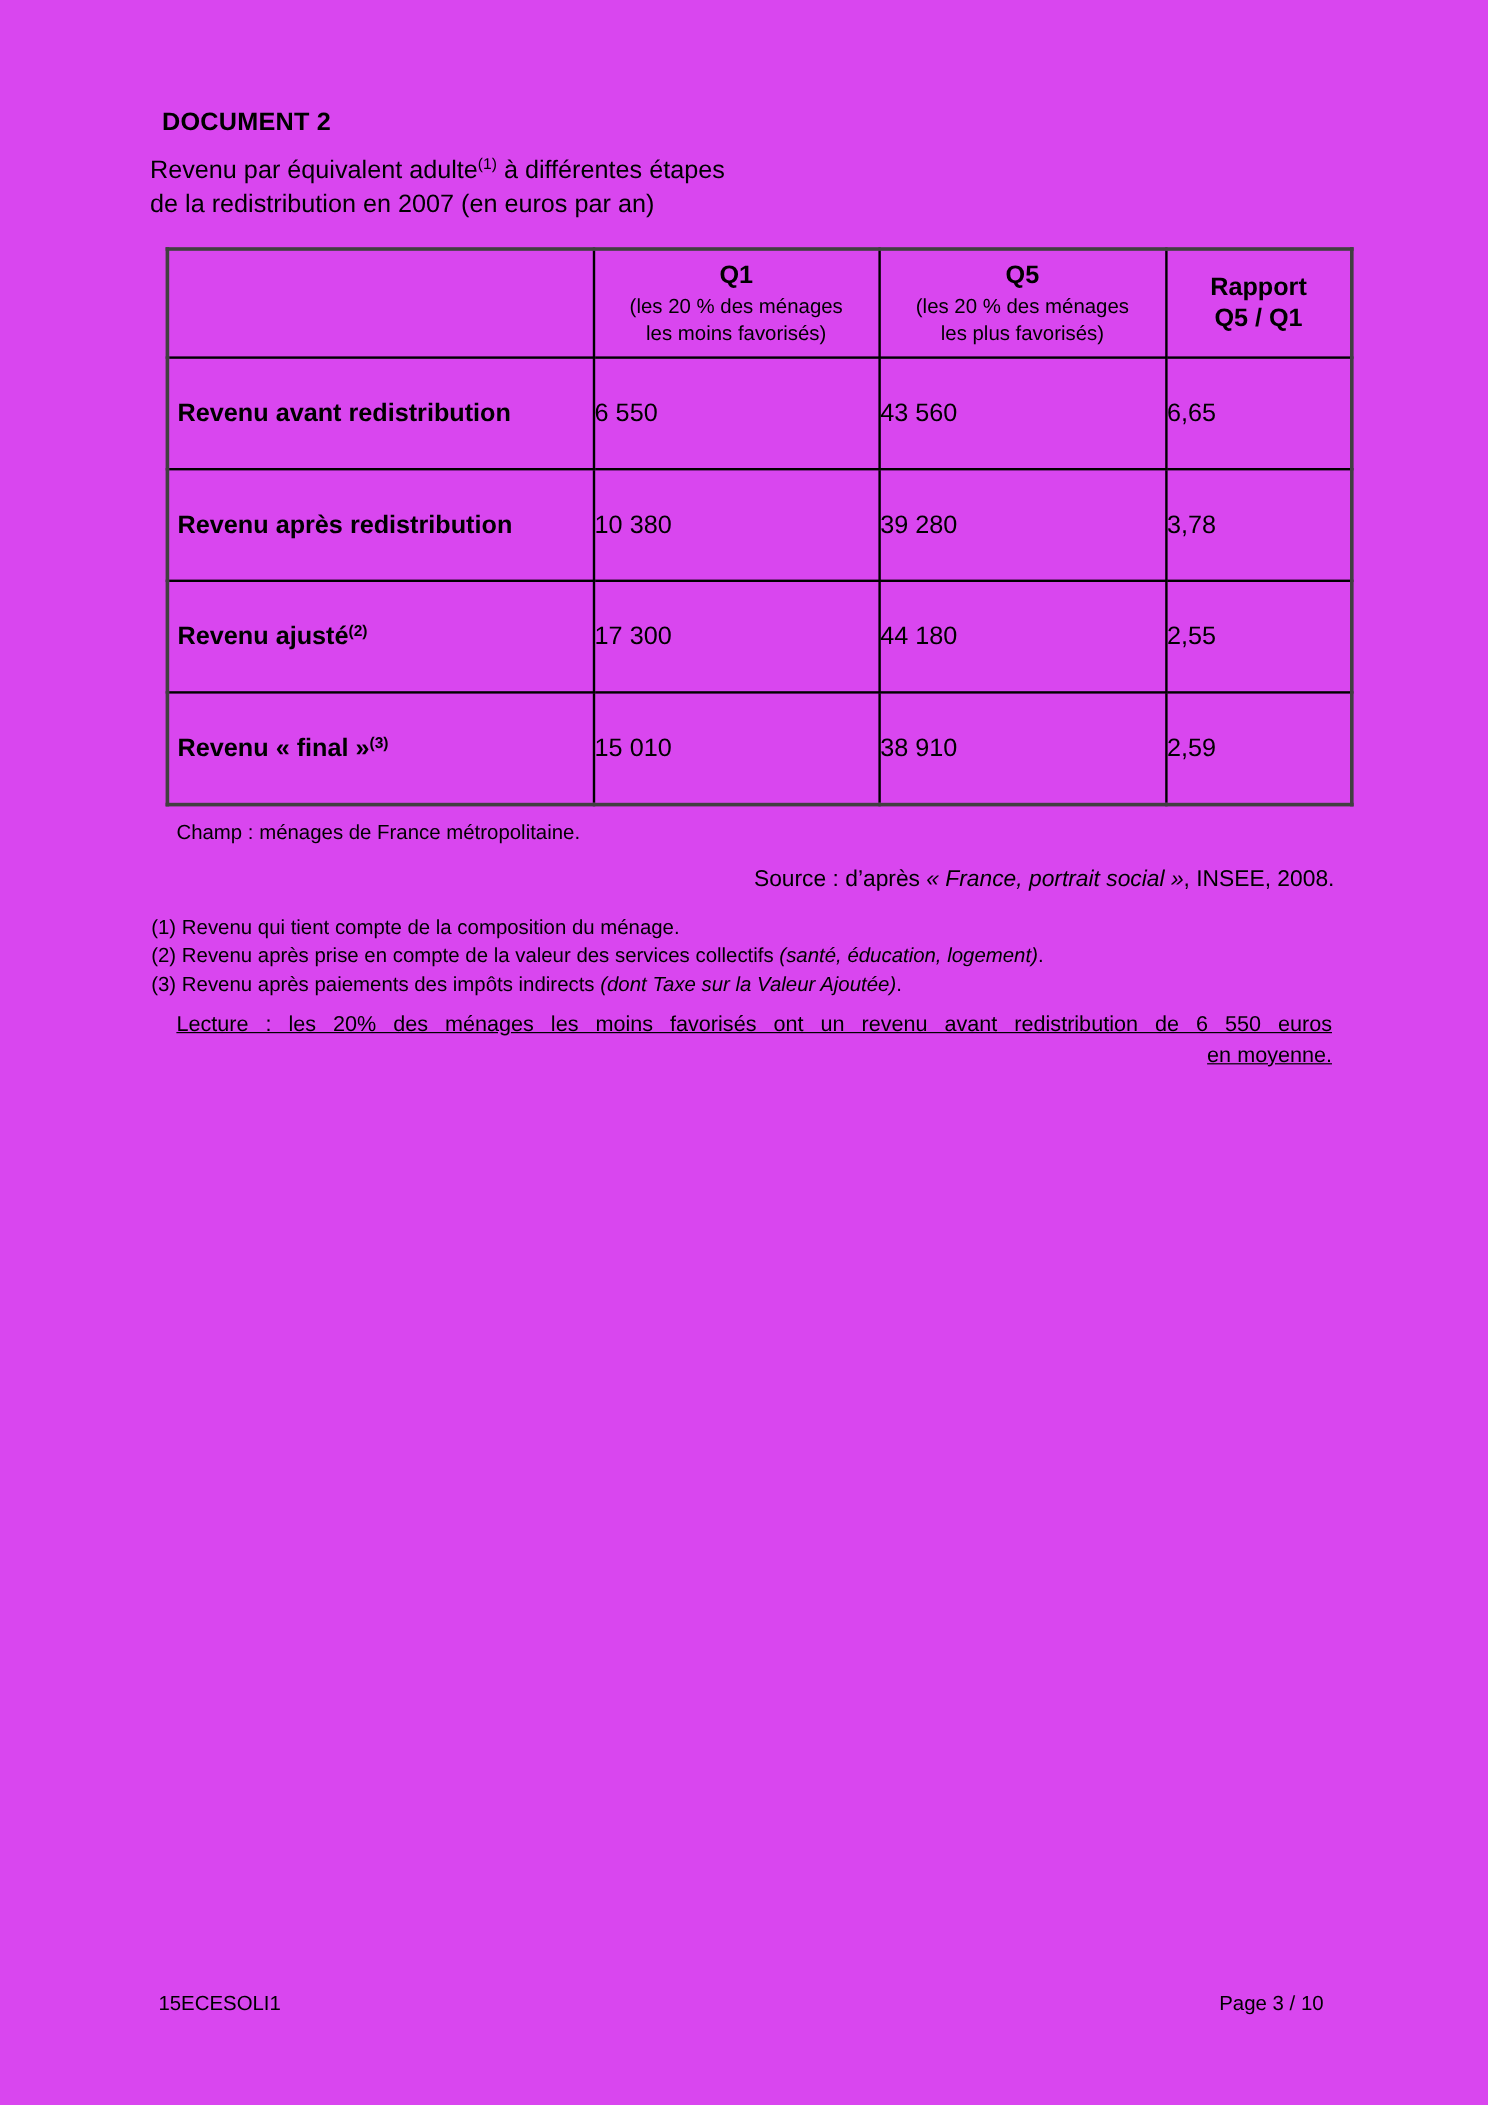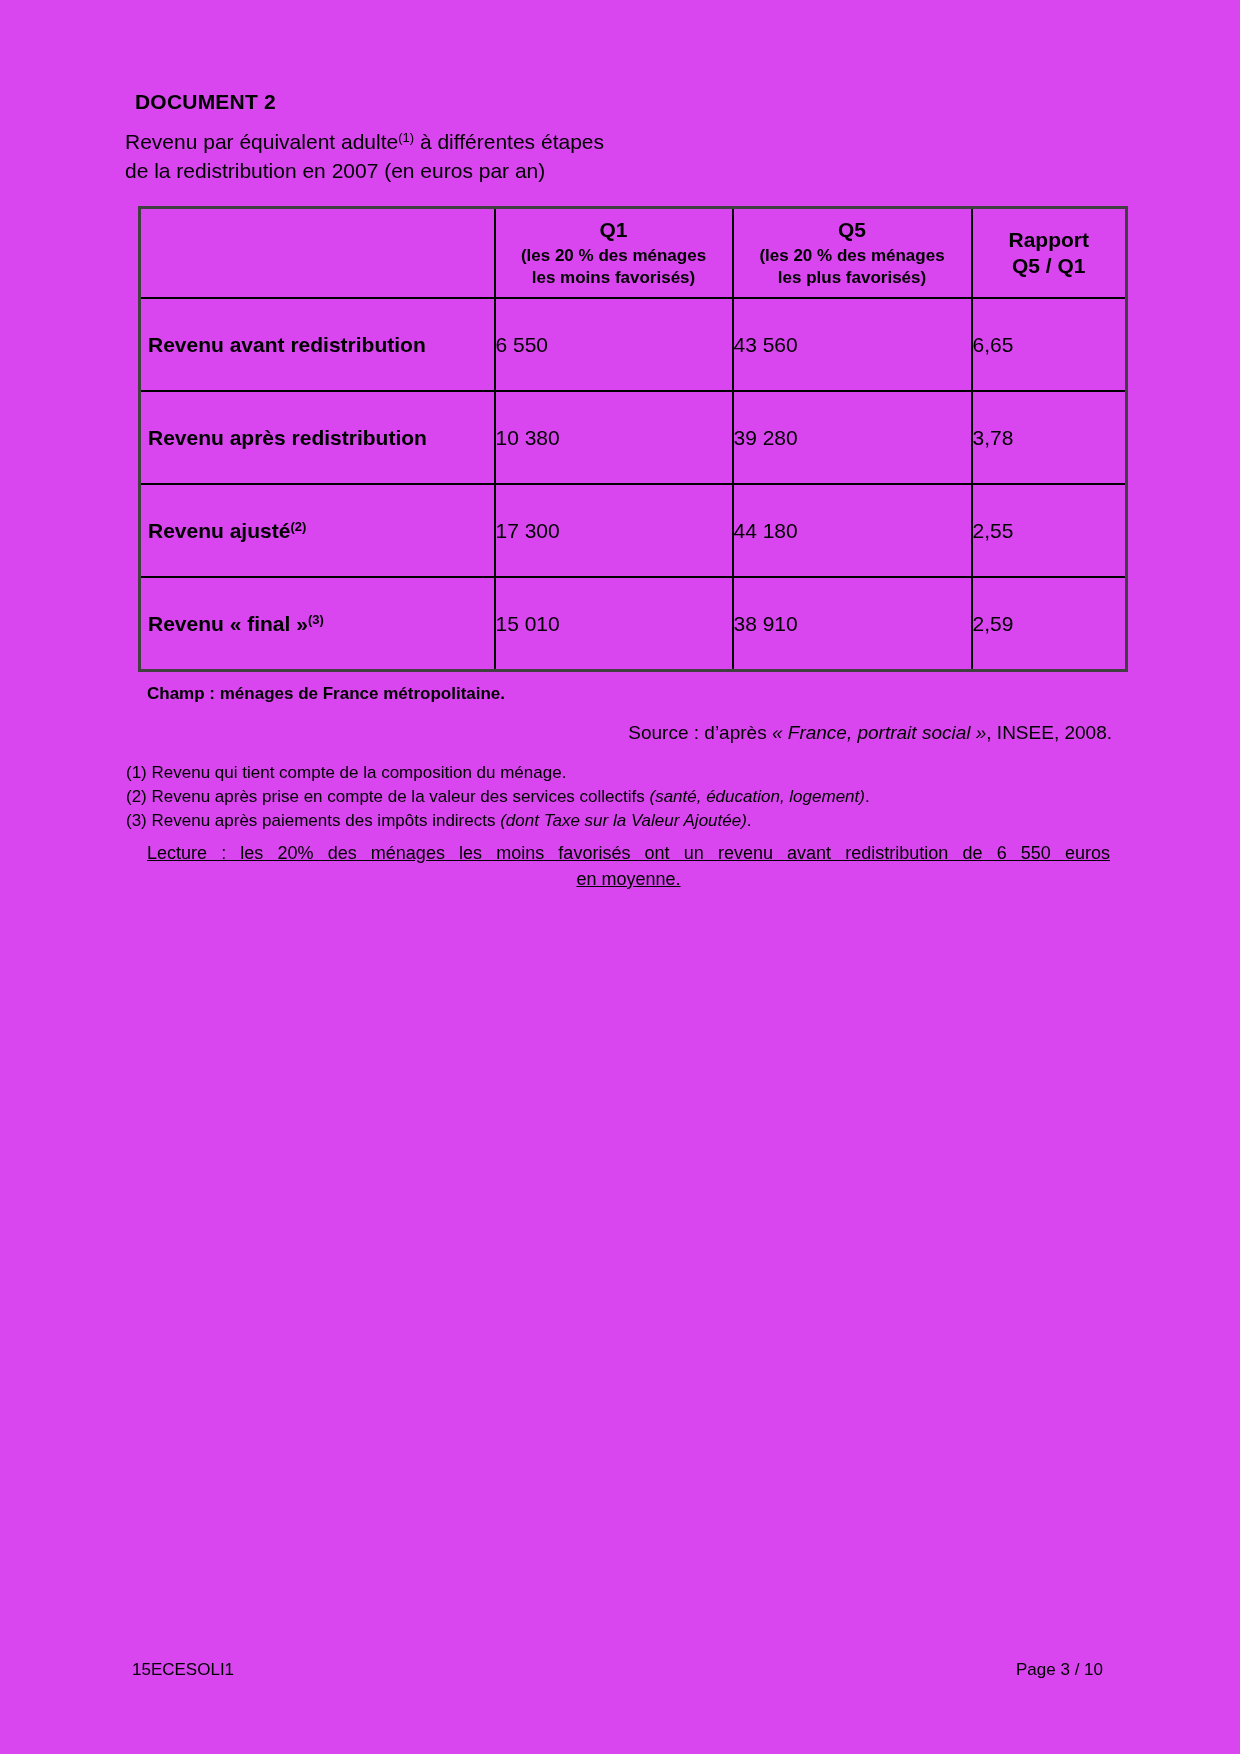--- a/index.html
+++ b/index.html
@@ -66,21 +66,21 @@
   .data-table tbody td { height: 91px; }
 
   .h-main {
     font-size: 21px;
     font-weight: bold;
     line-height: 26px;
     text-align: center;
   }
   .h-sub {
     font-size: 17px;
-    font-weight: bold;
+    font-weight: normal;
     line-height: 22px;
     text-align: center;
     margin-top: 2px;
   }
   .label-cell {
     font-size: 21px;
     font-weight: bold;
     padding-left: 7px !important;
     text-align: left;
   }
@@ -95,21 +95,20 @@
     font-size: 21px;
     text-align: left;
   }
 
   
   .champ-note {
     position: absolute;
     left: 147px;
     top: 684px;
     font-size: 17px;
-    font-weight: bold;
   }
   .source-note {
     position: absolute;
     right: 128px;
     top: 722px;
     font-size: 19px;
     text-align: center;
   }
   .source-note .it { font-style: italic; }
 
@@ -129,21 +128,21 @@
     width: 963px;
     font-size: 18px;
     line-height: 26px;
     text-decoration: underline;
   }
   .lecture-line1 {
     text-align: justify;
     text-align-last: justify;
   }
   .lecture-line2 {
-    text-align: center;
+    text-align: right;
   }
 
   
   .page-footer {
     position: absolute;
     left: 132px;
     right: 137px;
     top: 1660px;
     display: flex;
     justify-content: space-between;

